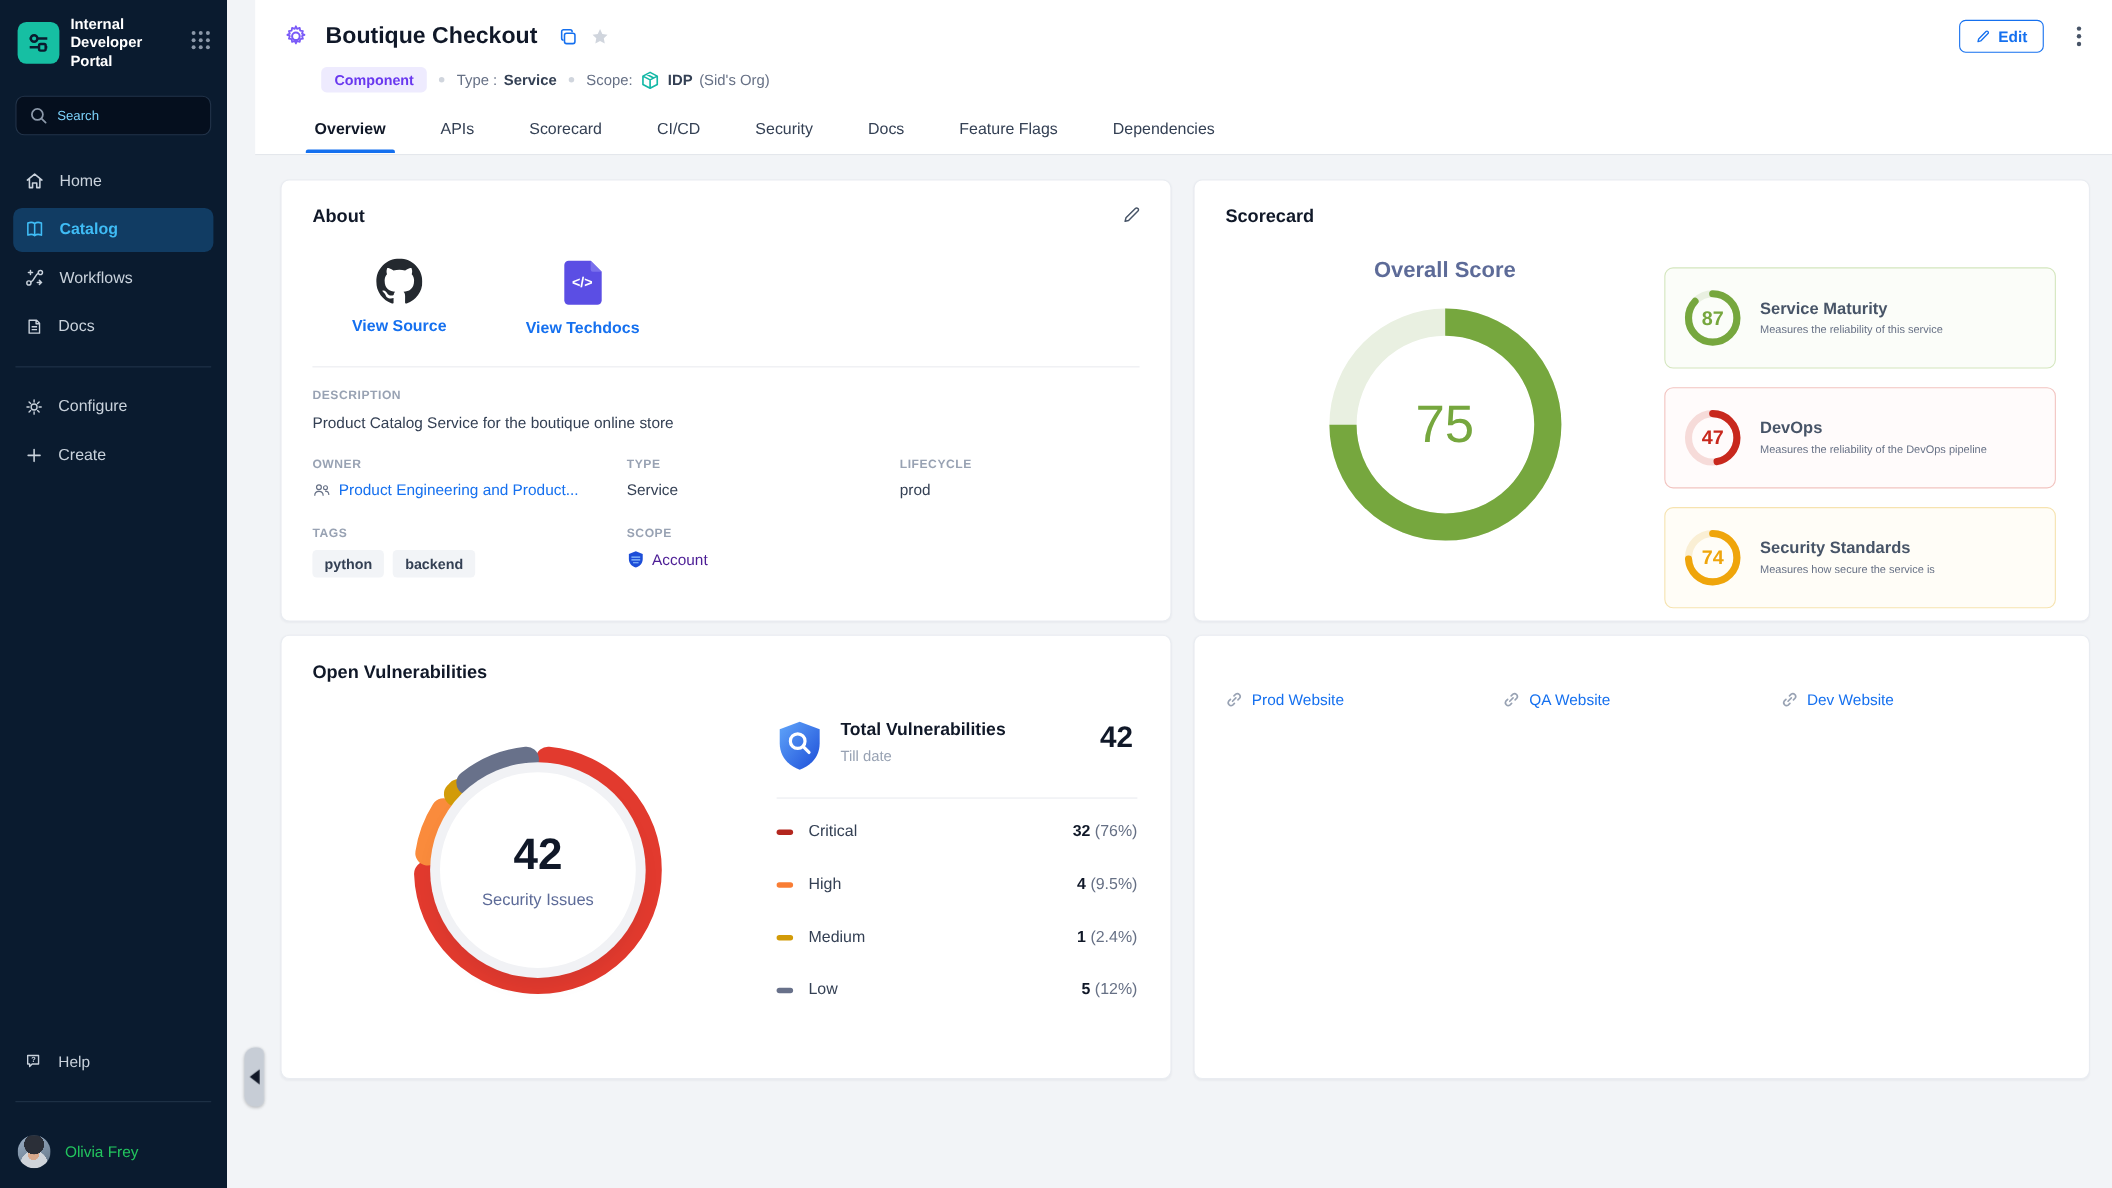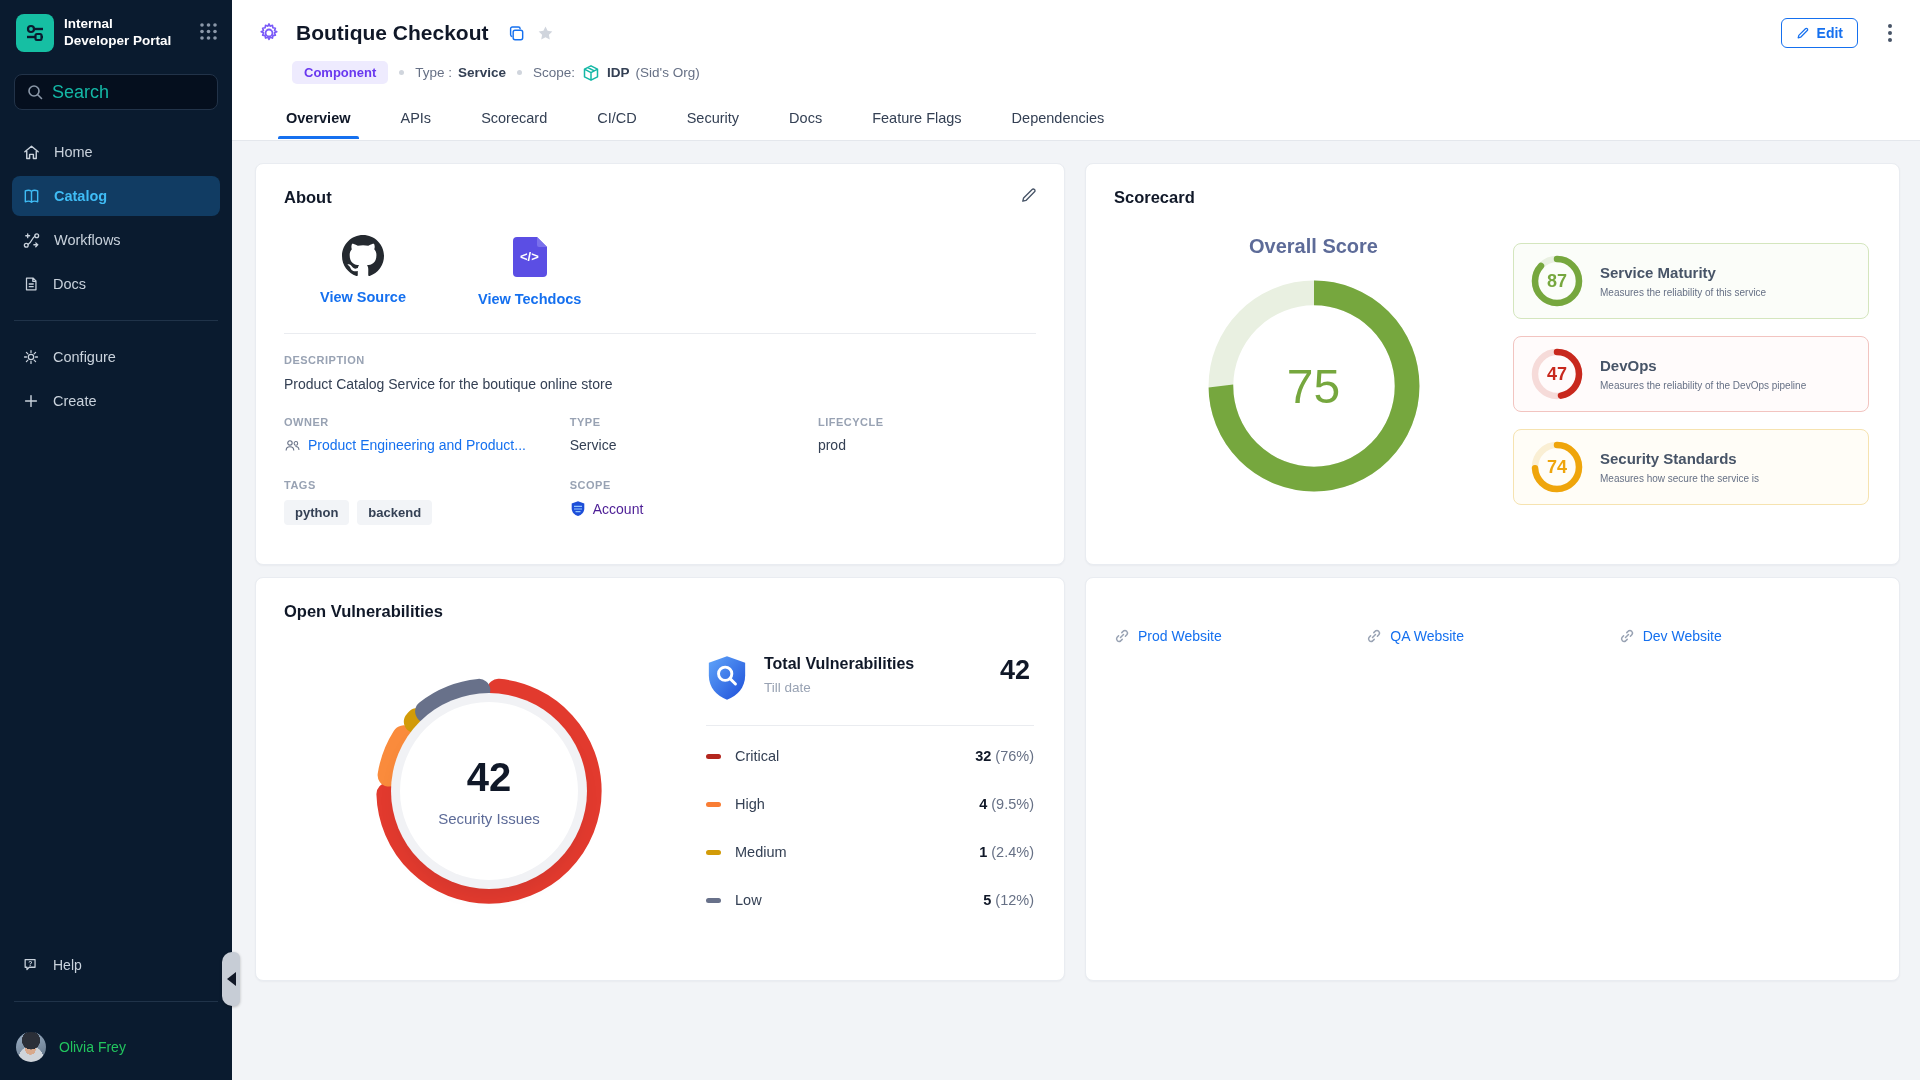--- a/index.html
+++ b/index.html
@@ -1,24 +1,24 @@
 <!DOCTYPE html>
 <html><head>
 <meta charset="utf-8">
 <style>
   * { margin:0; padding:0; box-sizing:border-box; }
   html,body { width:1920px; height:1080px; overflow:hidden; font-family:"Liberation Sans", sans-serif; background:#F2F4F7; }
 
   
-  .sidebar { position:fixed; left:0; top:0; width:232px; height:1080px; background:#0A1B2F; color:#C9D2DC; z-index:10; }
+  .sidebar { position:fixed; left:0; top:0; width:206px; height:1080px; background:#0A1B2F; color:#C9D2DC; z-index:10; }
   .logo-row { display:flex; align-items:center; gap:10px; padding:14px 14px 12px 16px; }
   .logo-tile { width:38px; height:38px; border-radius:8px; background:#16BFA3; display:flex; align-items:center; justify-content:center; flex:0 0 auto; }
   .logo-text { font-size:13.5px; font-weight:700; color:#FFFFFF; line-height:1.25; flex:1; }
   .grid-icon { margin-left:auto; cursor:pointer; }
-  .search-box { margin:10px 14px 4px 14px; height:36px; background:#050F1E; border:1px solid #223349; border-radius:8px; display:flex; align-items:center; gap:9px; padding:0 12px; color:#14b8a6; font-size:18px; cursor:text; }
+  .search-box { margin:10px 14px 4px 14px; height:36px; background:#050F1E; border:1px solid #223349; border-radius:8px; display:flex; align-items:center; gap:9px; padding:0 12px; color:#7dd3fc; font-size:12px; cursor:text; }
   .nav { margin-top:22px; }
   .nav-item { display:flex; align-items:center; gap:13px; height:40px; margin:4px 12px; padding:0 10px; border-radius:8px; font-size:14.5px; color:#C9D2DC; cursor:pointer; }
   .nav-item svg { flex:0 0 auto; }
   .nav-item.active { background:#113C63; color:#3FBCF5; font-weight:700; }
   .side-divider { height:1px; background:#203349; margin:16px 14px; }
   .side-bottom { position:absolute; bottom:0; left:0; right:0; }
   .help-row { display:flex; align-items:center; gap:13px; padding:0 22px; height:40px; font-size:14px; cursor:pointer; }
   .user-row { display:flex; align-items:center; gap:13px; padding:14px 16px 18px 16px; cursor:pointer; }
   .avatar { width:30px; height:30px; border-radius:50%; flex:0 0 auto;
     background: radial-gradient(circle at 50% 28%, #2b2f38 0 34%, transparent 35%),
@@ -71,21 +71,21 @@
   .scope-val { display:flex; align-items:center; gap:7px; font-size:14px; color:#4c1d95; margin-top:9px; }
   .edit-pencil { position:absolute; top:22px; right:26px; cursor:pointer; }
 
   
   .score-flex { display:flex; margin-top:6px; }
   .overall-block { flex:1; display:flex; flex-direction:column; align-items:center; }
   .overall-title { font-size:20px; font-weight:700; color:#5D6B98; margin:22px 0 14px 0; }
   .big-donut { position:relative; width:228px; height:228px; }
   .big-donut .val { position:absolute; inset:0; display:flex; align-items:center; justify-content:center; font-size:48px; font-weight:400; color:#76A73E; }
   .mini-stack { width:356px; display:flex; flex-direction:column; gap:17px; margin:30px 2px 0 0; }
-  .mini-card { border:1px solid; border-radius:8px; padding:13px 16px; display:flex; align-items:center; gap:16px; height:76px; cursor:pointer; }
+  .mini-card { border:1px solid; border-radius:8px; padding:13px 16px; display:flex; align-items:center; gap:16px; height:92px; cursor:pointer; }
   .mini-donut { position:relative; width:54px; height:54px; flex:0 0 auto; }
   .mini-donut .val { position:absolute; inset:0; display:flex; align-items:center; justify-content:center; font-size:18px; font-weight:700; }
   .mini-title { font-size:15px; font-weight:700; color:#475467; }
   .mini-desc { font-size:10px; color:#667085; margin-top:6px; }
 
   
   .vuln-flex { display:flex; margin-top:8px; }
   .vuln-donut-wrap { width:410px; display:flex; align-items:center; justify-content:center; padding-top:28px; }
   .vuln-donut { position:relative; width:248px; height:248px; }
   .vuln-center { position:absolute; left:50%; top:50%; transform:translate(-50%,-50%); width:178px; height:178px; border-radius:50%; background:#fff; box-shadow:0 0 0 9px #F1F2F5, 0 10px 22px rgba(16,24,40,.10); display:flex; flex-direction:column; align-items:center; justify-content:center; gap:10px; }

